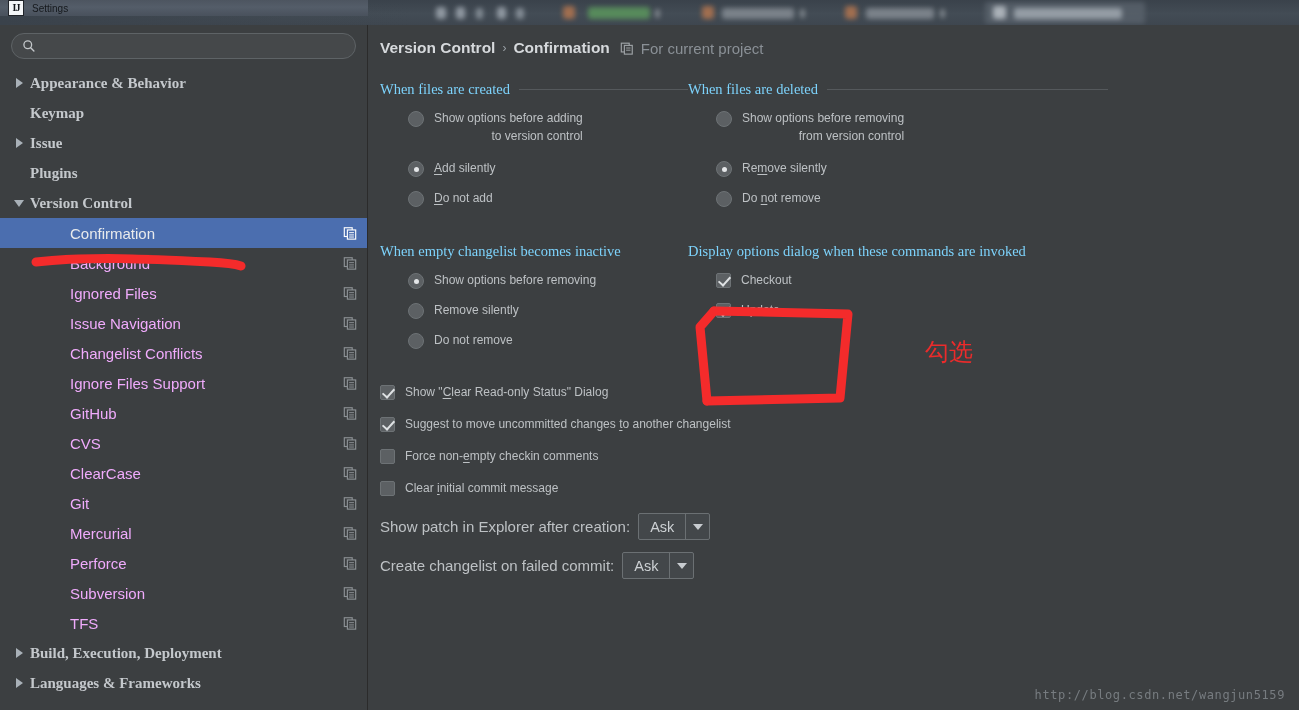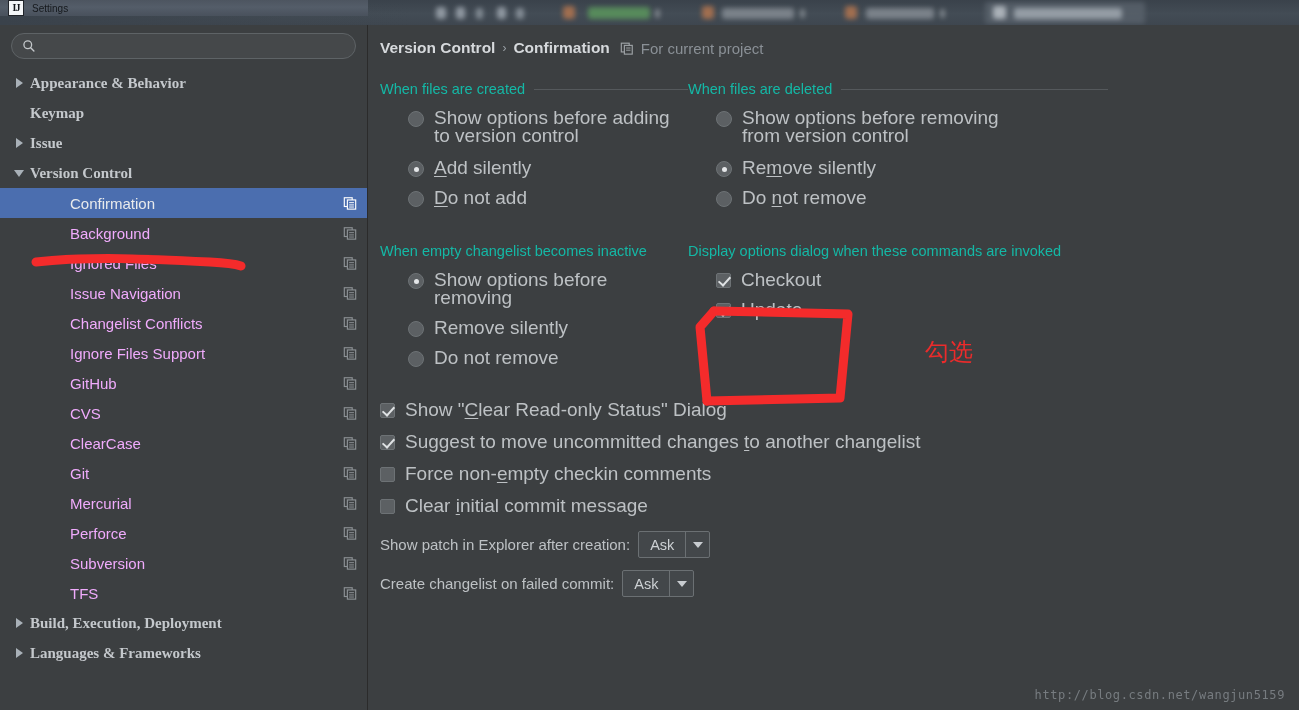--- a/index.html
+++ b/index.html
@@ -114,22 +114,23 @@
   .bc-sep { font-size: 12px; color: #9aa0a6; }
   .bc-note { font-size: 15px; color: #8a9096; }
   .bc-icon { width: 14px; height: 14px; margin-left: 3px; opacity: .8; }
 
   .cols { display: flex; padding-left: 12px; }
   .col-left { width: 308px; flex: none; }
   .col-right { width: 420px; flex: none; }
 
   .sect-head {
     display: flex; align-items: center; gap: 9px;
-    font-size: 14.5px; color: #14b8a6; height: 20px; margin-bottom: 10px;
+    font-size: 14.5px; color: #7dd3fc; height: 20px; margin-bottom: 10px;
     white-space: nowrap;
+    font-family: Liberation Serif, serif;
   }
   .sect-head .rule { flex: 1; height: 1px; background: #55595c; }
   .sect-head.norule { overflow: hidden; }
 
   .opt-row { display: flex; align-items: flex-start; gap: 10px; margin-bottom: 12px; }
   .opt-row.two-line { margin-bottom: 14px; }
 
   .radio {
     width: 16px; height: 16px; flex: none; border-radius: 50%;
     background: #5c6063; border: 1px solid #6d7275; margin-top: 2px;
@@ -142,21 +143,21 @@
     width: 15px; height: 15px; flex: none; border-radius: 2px;
     background: #5c6063; border: 1px solid #6d7275; margin-top: 2px;
     position: relative;
   }
   .cb.checked::after {
     content: ""; position: absolute; left: 4px; top: 0px;
     width: 5px; height: 10px; border: solid #dfe2e4;
     border-width: 0 2px 2px 0; transform: rotate(42deg);
   }
 
-  .opt-label { font-size: 19px; color: #bdc1c4; line-height: 18px; }
+  .opt-label { font-size: 12px; color: #bdc1c4; line-height: 18px; text-align: right; }
   .opt-label u { text-decoration: underline; text-underline-offset: 2px; }
 
   .checks { padding-left: 12px; margin-top: 22px; }
   .check-row { display: flex; align-items: flex-start; gap: 10px; margin-bottom: 14px; }
 
   .selects { padding-left: 12px; margin-top: 16px; }
   .select-row { display: flex; align-items: center; gap: 8px; margin-bottom: 12px; }
   .select-label { font-size: 15px; color: #bdc1c4; }
   .combo {
     display: flex; align-items: stretch; height: 27px;
@@ -243,20 +244,24 @@
             <span class="tw"></span>
             <span class="tree-label">Keymap</span>
           </div>
           <div class="tree-row indent-0 group">
             <span class="tw">
               <span class="tri"></span>
             </span>
             <span class="tree-label">Issue</span>
           </div>
           <div class="tree-row indent-0 group">
+            <span class="tw"></span>
+            <span class="tree-label">Plugins</span>
+          </div>
+          <div class="tree-row indent-0 group">
             <span class="tw open">
               <span class="tri"></span>
             </span>
             <span class="tree-label">Version Control</span>
           </div>
           <div class="tree-row indent-1 selected">
             <span class="tw"></span>
             <span class="tree-label">Confirmation</span>
             <svg class="row-icon" viewBox="0 0 16 16">
               <rect x="1.5" y="2" width="9" height="10" fill="none" stroke="#ffffff" stroke-width="1.3"></rect>

